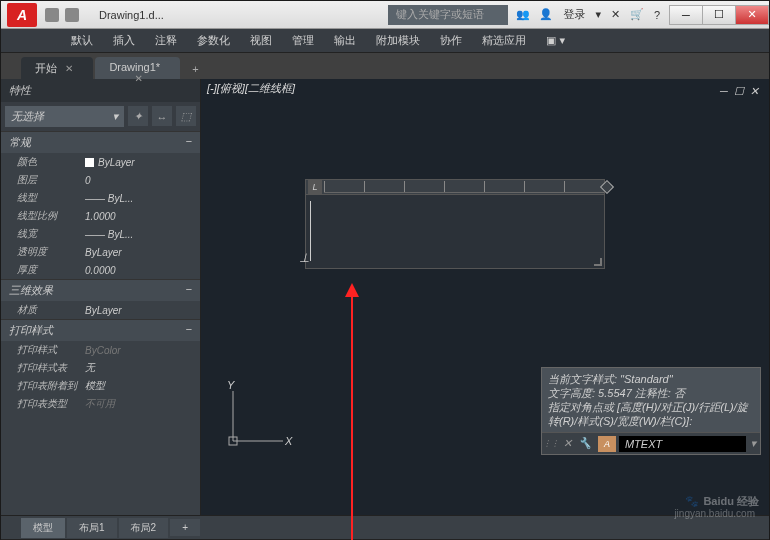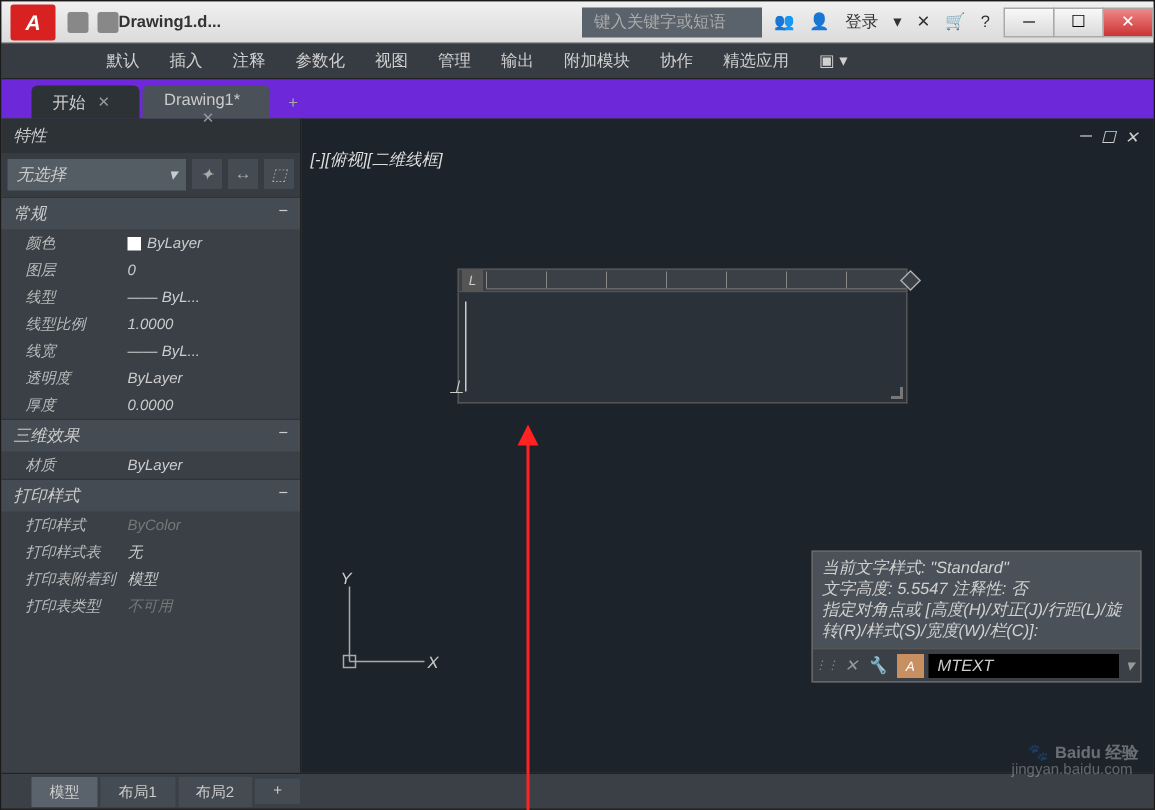--- a/index.html
+++ b/index.html
@@ -2,48 +2,48 @@
 <html><head>
 <meta charset="utf-8">
 <style>
 * { margin:0; padding:0; box-sizing:border-box; font-family:"Microsoft YaHei",Arial,sans-serif; font-size:11px; }
 body { width:770px; height:540px; background:#000; overflow:hidden; position:relative; }
 .window { position:absolute; left:0; top:0; width:770px; height:540px; background:#4a5158; border:1px solid #1a1a1a; }
 .titlebar { height:28px; background:linear-gradient(#f0f0f0,#dcdcdc); display:flex; align-items:center; border-bottom:1px solid #999; }
 .app-icon { width:30px; height:24px; margin-left:6px; background:#d82222; color:#fff; font-weight:bold; font-size:14px; display:flex; align-items:center; justify-content:center; border-radius:2px; font-style:italic; }
 .qat { display:flex; gap:6px; margin-left:8px; }
 .qat-btn { width:14px; height:14px; background:#888; border-radius:2px; }
-.title-text { color:#333;font-weight:bold; }
+.title-text { margin-left:20px; color:#333; }
 .search-box { margin-left:auto; margin-right:8px; background:#5a636b; color:#aaa; padding:2px 8px; height:20px; width:120px; font-size:10px; display:flex; align-items:center; }
 .title-icons { display:flex; gap:10px; margin-right:6px; color:#333; align-items:center; }
 .win-controls { display:flex; margin-left:4px; }
 .win-btn { width:34px; height:20px; background:linear-gradient(#f8f8f8,#dadada); border:1px solid #aaa; display:flex; align-items:center; justify-content:center; font-size:11px; margin-left:-1px; }
 .win-close { background:linear-gradient(#e88,#c33); color:#fff; }
 .ribbon { height:24px; background:#373c42; display:flex; align-items:center; padding-left:60px; border-bottom:1px solid #222; }
 .ribbon-tab { color:#d0d0d0; padding:0 10px; height:24px; display:flex; align-items:center; cursor:pointer; }
 .ribbon-tab.active { color:#8ac3f0; }
-.tabs-row { height:26px; background:#6d28d9; display:flex; align-items:flex-end; padding-left:20px; }
+.tabs-row { height:26px; background:#404040; display:flex; align-items:flex-end; padding-left:20px; }
 .file-tab { background:#2d3237; color:#ccc; padding:4px 20px 4px 14px; margin-right:2px; border-radius:4px 4px 0 0; position:relative; height:22px; display:flex; align-items:center; }
 .file-tab.active { background:#4a5158;flex-direction:column; }
 .tab-close { margin-left:8px; color:#999; font-size:10px; }
 .plus-tab { color:#aaa; padding:4px 10px; }
 .main-area { display:flex; height:436px;font-style:italic; }
 .props-panel { width:200px; background:#3a4046; border-right:1px solid #222; display:flex; flex-direction:column; }
 .props-title { background:#2d3237; color:#ccc; padding:4px 8px; font-size:11px; }
 .sel-row { display:flex; padding:4px; gap:4px; background:#373c42; }
 .sel-combo { flex:1; background:#545c64; color:#ccc; padding:3px 6px; display:flex; justify-content:space-between; align-items:center; }
 .tool-btn { width:20px; height:20px; background:#444b52; display:flex; align-items:center; justify-content:center; color:#aaa; }
 .prop-section { background:#444b52; color:#ccc; padding:3px 8px; display:flex; justify-content:space-between; border-top:1px solid #333; }
 .prop-row { display:flex; padding:2px 0; }
 .prop-label { width:80px; color:#bbb; padding-left:16px; font-size:10px; }
 .prop-value { flex:1; color:#ccc; font-size:10px; padding-left:4px; display:flex; align-items:center; gap:4px; }
 .prop-value.dim { color:#777; }
 .color-sw { width:9px; height:9px; background:#fff; display:inline-block; }
 .canvas { flex:1; background:#1c232b; position:relative; }
-.view-label { position:absolute; top:20px; left:6px; color:#ddd; font-size:11px;text-align:right; }
+.view-label { position:absolute; top:2px; left:6px; color:#ddd; font-size:11px;text-align:right; }
 .canvas-ctrl { position:absolute; top:6px; right:10px; color:#ccc; display:flex; gap:6px; font-size:11px; }
 .text-editor { position:absolute; left:104px; top:100px; width:300px; }
 .ruler { height:16px; background:#3a4046; border:1px solid #555; position:relative; display:flex; align-items:center; }
 .ruler-l { width:14px; height:14px; background:#555; color:#ccc; font-size:9px; display:flex; align-items:center; justify-content:center; margin:0 2px; }
 .ruler-ticks { flex:1; height:12px; background:repeating-linear-gradient(90deg,#888 0,#888 1px,transparent 1px,transparent 40px); border-bottom:1px solid #666; position:relative; }
 .ruler-handle { position:absolute; right:-8px; top:2px; width:10px; height:10px; border:1px solid #aaa; transform:rotate(45deg); background:#3a4046; }
 .text-body { height:74px; background:#2b3138; border:1px solid #555; border-top:none; position:relative; }
 .text-resize { position:absolute; right:2px; bottom:2px; width:8px; height:8px; border-right:2px solid #777; border-bottom:2px solid #777; }
 .text-cursor { position:absolute; left:4px; top:6px; width:1px; height:60px; border-left:1px solid #ccc; }
 .text-lmark { position:absolute; left:-6px; top:72px; color:#ccc; font-size:12px; }

